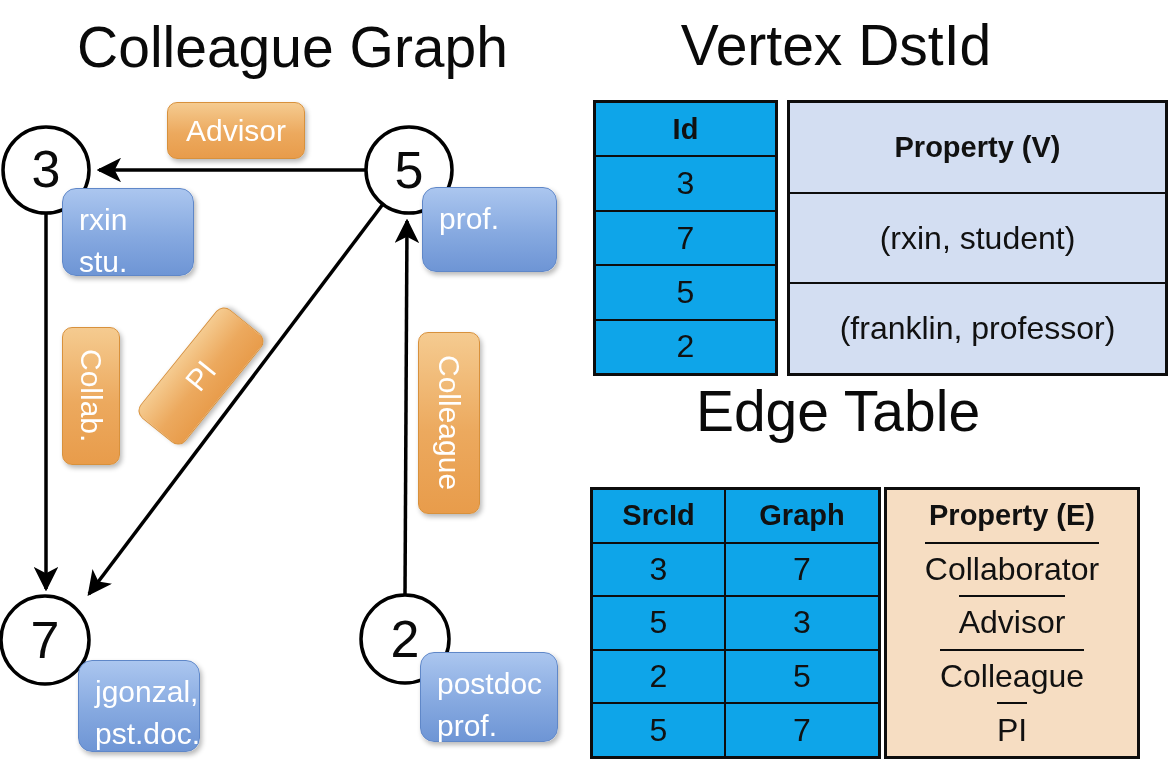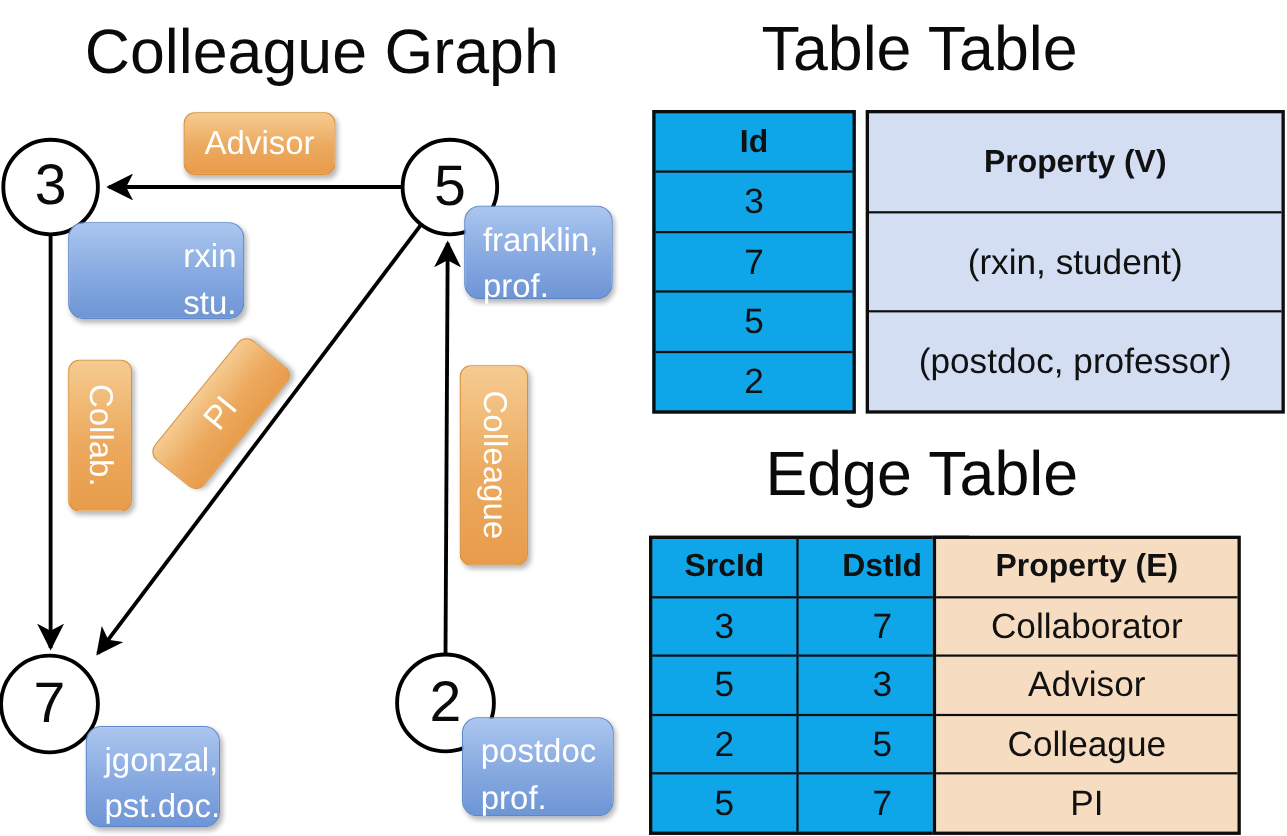--- a/index.html
+++ b/index.html
@@ -76,73 +76,72 @@
   <div class="nodenum" style="left:46px;top:170px;">3</div>
   <div class="nodenum" style="left:409px;top:171px;">5</div>
   <div class="nodenum" style="left:45px;top:641px;">7</div>
   <div class="nodenum" style="left:405px;top:640px;">2</div>
 
   <div class="elabel" style="left:167px;top:102px;width:136px;height:55px;">Advisor</div>
   <div class="elabel vert" style="left:62px;top:327px;width:56px;height:136px;">Collab.</div>
   <div class="elabel" style="left:131px;top:347px;width:138px;height:56px;transform:rotate(-51deg);">PI</div>
   <div class="elabel vert" style="left:418px;top:332px;width:60px;height:180px;">Colleague</div>
 
-  <div class="vbox" style="left:62px;top:202px;width:160px;height:88px;text-align:right;">
+  <div class="vbox" style="left:62px;top:188px;width:132px;height:88px;">
     <div>rxin</div>
     <div>stu.</div>
   </div>
   <div class="vbox" style="left:422px;top:187px;width:135px;height:85px;">
-    <div>franklin,</div>
     <div>prof.</div>
   </div>
   <div class="vbox" style="left:78px;top:650px;width:122px;height:92px;margin-top:10px;">
     <div>jgonzal,</div>
     <div>pst.doc.</div>
   </div>
   <div class="vbox" style="left:420px;top:652px;width:138px;height:90px;">
     <div>postdoc</div>
     <div>prof.</div>
   </div>
 
-  <div class="title" style="left:585px;width:502px;top:12px;">Table Table</div>
+  <div class="title" style="left:585px;width:502px;top:12px;">Vertex DstId</div>
 
   <div class="tcol" style="left:593px;top:100px;width:185px;height:276px;">
     <div class="tcell hdr">Id</div>
     <div class="tcell">3</div>
     <div class="tcell">7</div>
     <div class="tcell">5</div>
     <div class="tcell">2</div>
   </div>
 
   <div class="tcol bluefill" style="left:787px;top:100px;width:381px;height:276px;">
     <div class="tcell hdr">Property (V)</div>
     <div class="tcell">(rxin, student)</div>
-    <div class="tcell">(postdoc, professor)</div>
+    <div class="tcell">(franklin, professor)</div>
   </div>
 
-  <div class="title" style="left:585px;width:506px;top:398px;">Edge Table</div>
+  <div class="title" style="left:585px;width:506px;top:378px;">Edge Table</div>
 
   <div class="tcol split" style="left:590px;top:487px;width:291px;height:272px;">
     <div class="subcol first" style="width:133px;">
       <div class="tcell hdr">SrcId</div>
       <div class="tcell">3</div>
       <div class="tcell">5</div>
       <div class="tcell">2</div>
       <div class="tcell">5</div>
     </div>
     <div class="subcol" style="flex:1;">
-      <div class="tcell hdr">DstId</div>
+      <div class="tcell hdr">Graph</div>
       <div class="tcell">7</div>
       <div class="tcell">3</div>
       <div class="tcell">5</div>
       <div class="tcell">7</div>
     </div>
   </div>
 
-  <div class="tcol tanfill" style="left:848px;top:487px;width:280px;height:272px;">
+  <div class="tcol tanfill" style="left:884px;top:487px;width:256px;height:272px;align-items:center;">
     <div class="tcell hdr">Property (E)</div>
     <div class="tcell">Collaborator</div>
     <div class="tcell">Advisor</div>
     <div class="tcell">Colleague</div>
     <div class="tcell">PI</div>
   </div>
 
 </div>
 
 </body></html>

